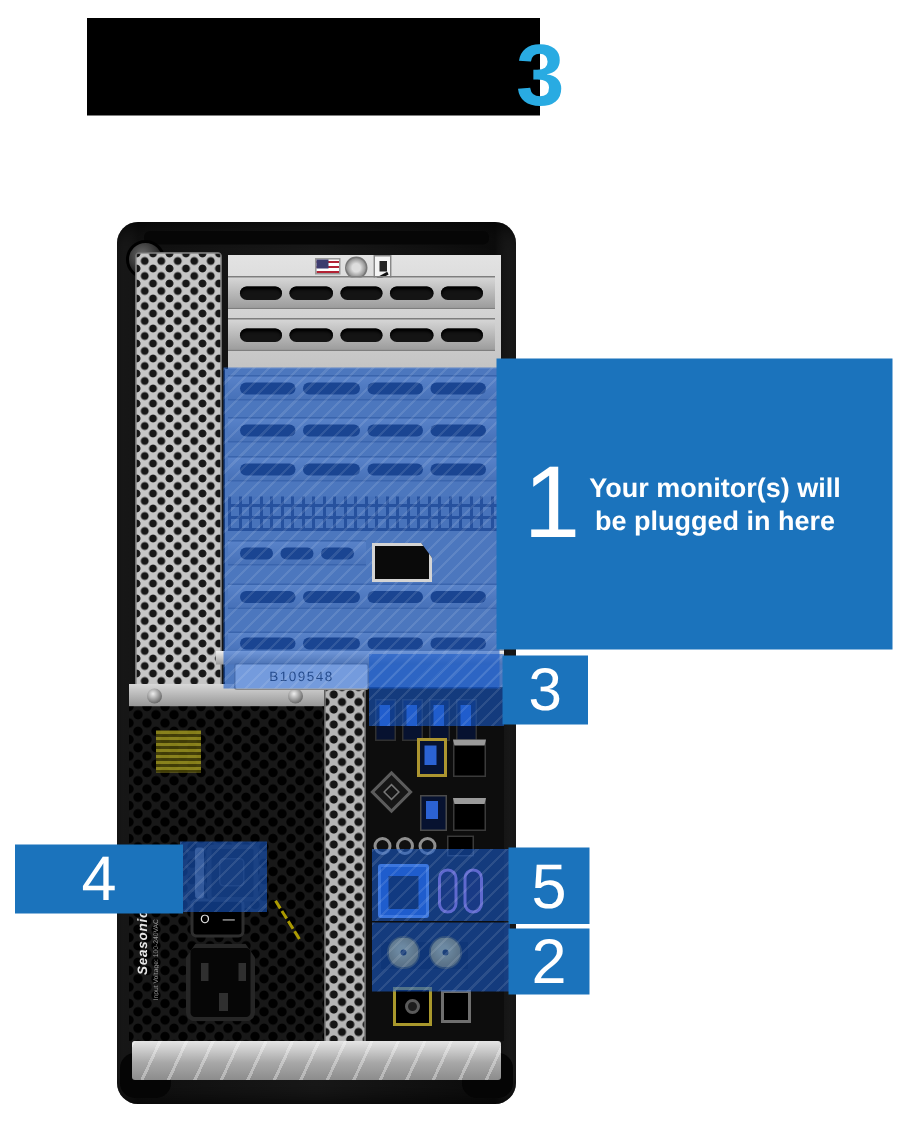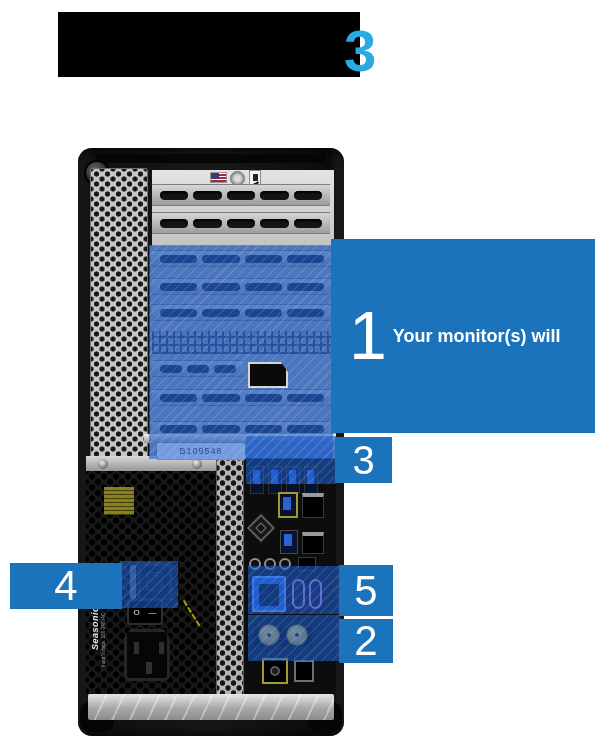--- a/index.html
+++ b/index.html
@@ -324,20 +324,21 @@
   <div class="dp-port"></div>
   <div class="hl hl3"></div>
   <div class="hl hl4"></div>
   <div class="hl hl5"></div>
   <div class="hl hl2"></div>
 
   <div class="box1">
     <div class="big-num">1</div>
     <div class="txt">
       <div>Your monitor(s) will</div>
+      <div>be plugged in here</div>
     </div>
   </div>
   <div class="lab lab3">3</div>
   <div class="lab lab4">4</div>
   <div class="lab lab5">5</div>
   <div class="lab lab2">2</div>
 
 </div>
 
 </body></html>

